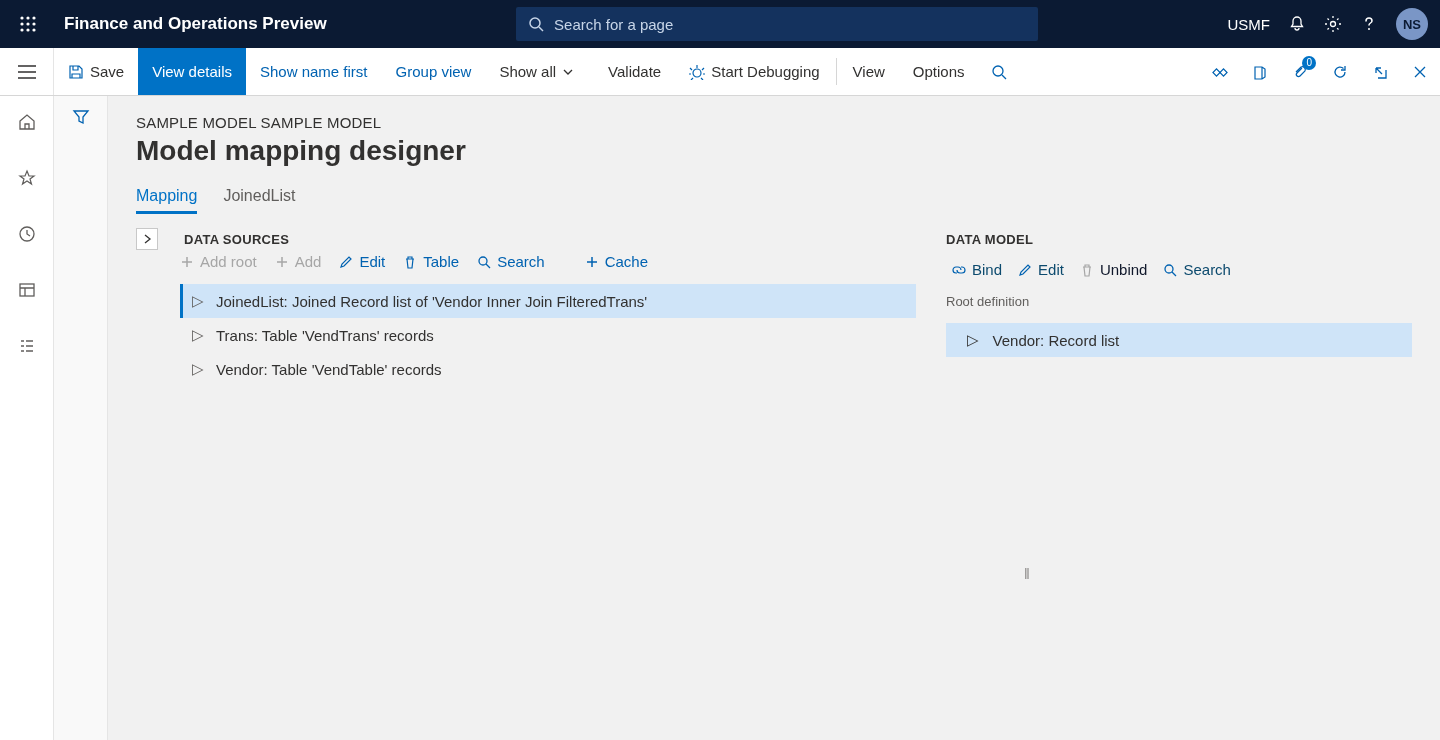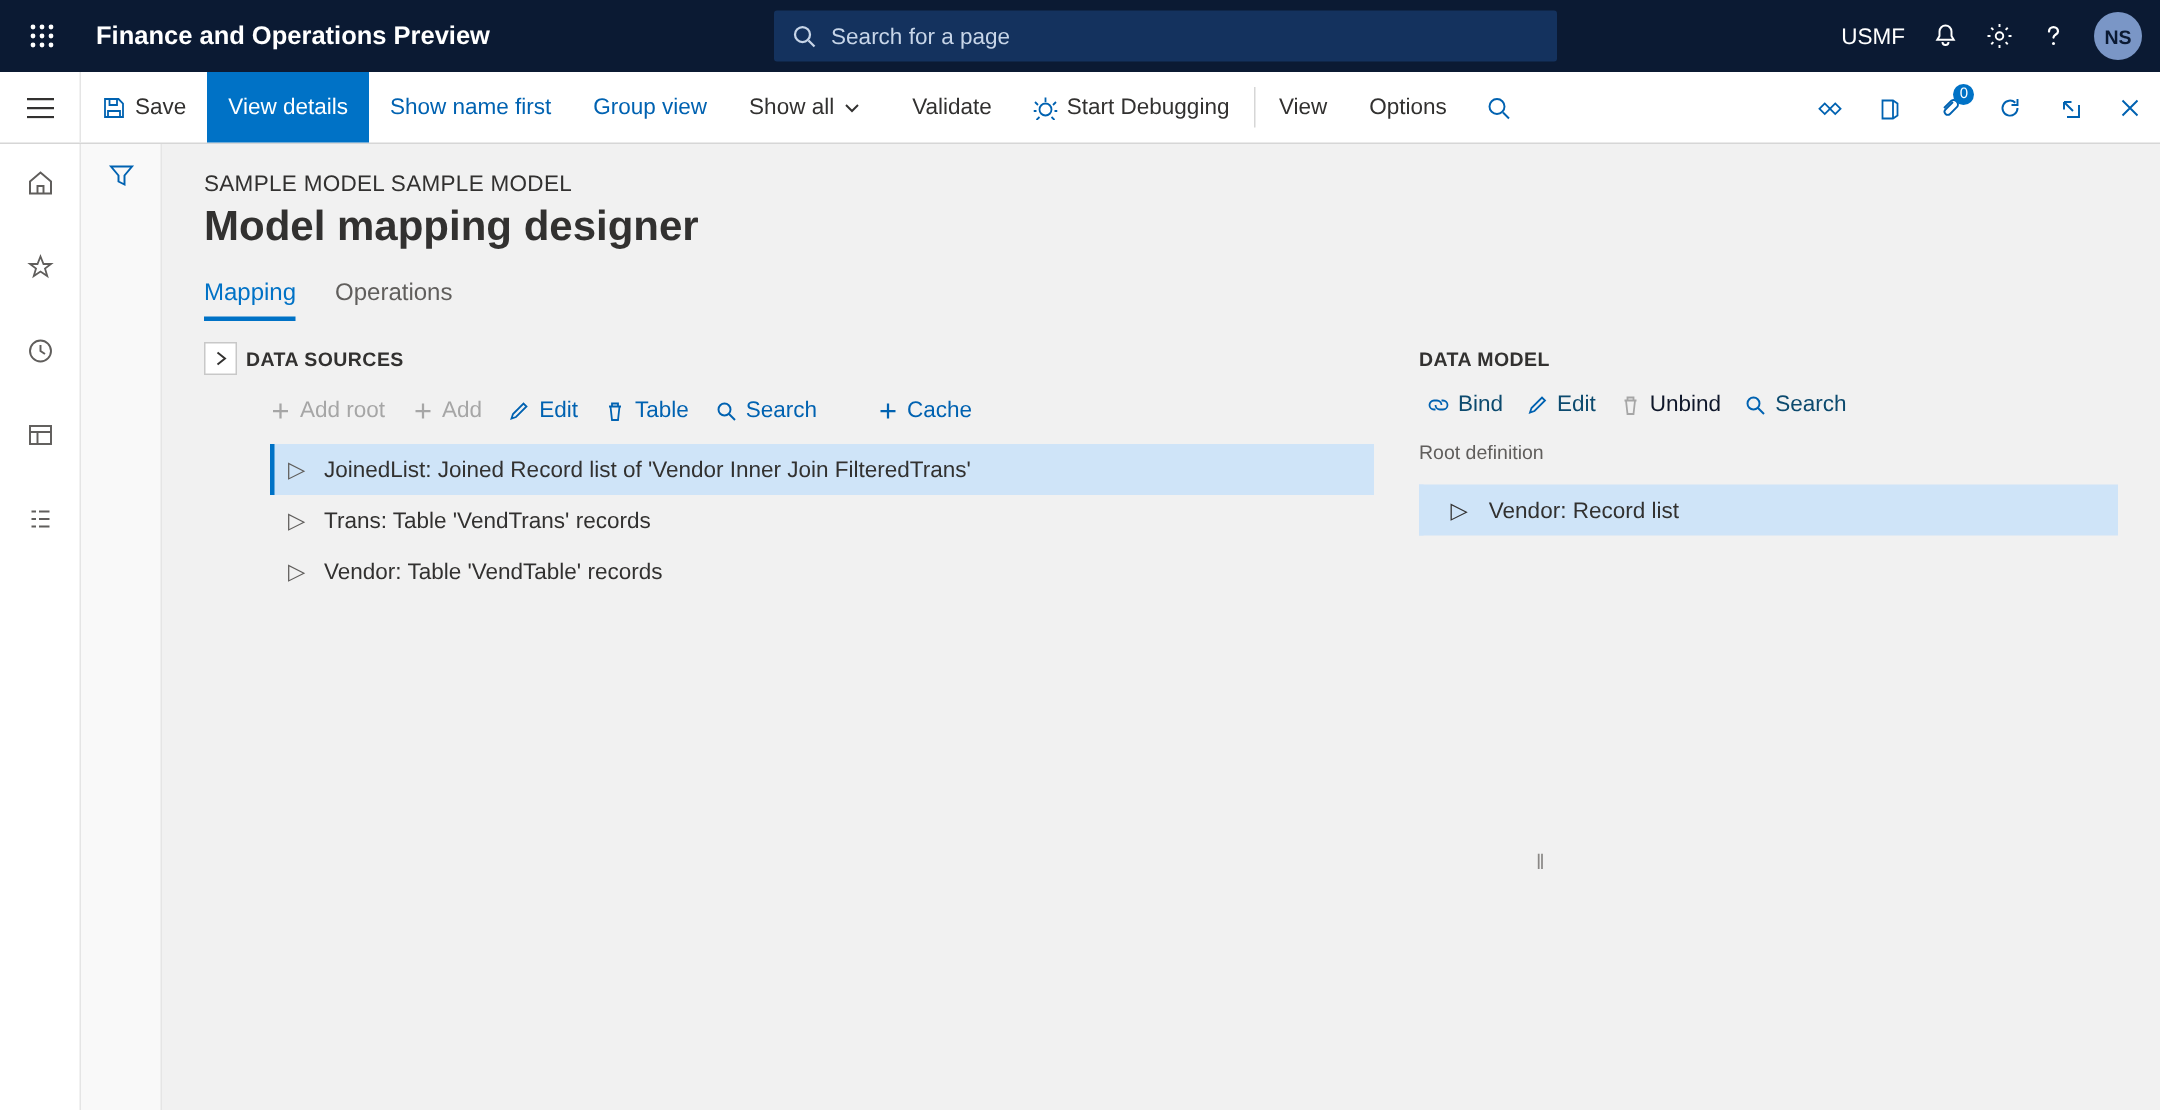--- a/index.html
+++ b/index.html
@@ -34,23 +34,23 @@
 .content { flex:1; padding: 18px 28px 0 28px; background:#f1f1f1; overflow:auto; position:relative; }
 .crumb { font-size: 15px; color:#323130; letter-spacing:.2px; }
 .pgtitle { font-size: 28px; font-weight:600; margin-top:4px; }
 
 .tabs { margin-top: 20px; display:flex; gap:26px; }
 .tab { font-size:16px; color:#605e5c; padding-bottom:6px; cursor:pointer; }
 .tab.active { color:#0072c6; border-bottom:3px solid #0072c6; }
 
 .cols { display:flex; margin-top:18px; gap: 30px; }
 .leftcol { flex: 0 0 780px; position:relative; }
-.dsheader { font-size:13px; font-weight:700; letter-spacing:.3px; margin-left:28px; }
+.dsheader { font-size:13px; font-weight:700; letter-spacing:.3px; margin-left:48px; }
 .collapse-handle { position:absolute; left:0; top:-4px; width:22px; height:22px; border:1px solid #c8c8c8; background:#fff; display:flex; align-items:center; justify-content:center; cursor:pointer; }
-.dsactions { margin-top: 18px; margin-left:44px; display:flex; gap:18px; align-items:center; }
+.dsactions { margin-top: 6px; margin-left:44px; display:flex; gap:18px; align-items:center; }
 .dsactions .act { color:#0062b1; font-size:15px; cursor:pointer; display:inline-flex; align-items:center; gap:6px; }
 .dsactions .act.disabled { color:#a6a6a6; }
 .tree { margin-top:14px; margin-left:44px; }
 .tree .node { height:34px; display:flex; align-items:center; padding-left:12px; gap:14px; font-size:15px; cursor:pointer; }
 .tree .node.selected { background:#cfe4f8; border-left:3px solid #0072c6; padding-left:9px; }
 .tree .caret { width:10px; color:#605e5c; }
 
 .rightcol { flex:1; }
 .dmtitle { font-size:13px; font-weight:700; letter-spacing:.3px; }
 .dmactions { margin-top:14px; display:flex; gap:16px; align-items:center; padding-left:6px; }
@@ -237,21 +237,21 @@
           <path d="M2 3h14l-5 6v6l-4-2V9z" fill="none" stroke="#0062b1" stroke-width="1.3"></path>
         </svg></div>
   </div>
 
   <div class="content">
     <div class="crumb">SAMPLE MODEL SAMPLE MODEL</div>
     <div class="pgtitle">Model mapping designer</div>
 
     <div class="tabs">
       <div class="tab active">Mapping</div>
-      <div class="tab">Operations</div>
+      <div class="tab">JoinedList</div>
     </div>
 
     <div class="cols">
 
       <div class="leftcol">
         <div class="collapse-handle">
           <svg width="10" height="10" viewBox="0 0 10 10">
               <path d="M3 1l5 4-5 4" fill="none" stroke="#323130" stroke-width="1.3"></path>
             </svg>
         </div>

